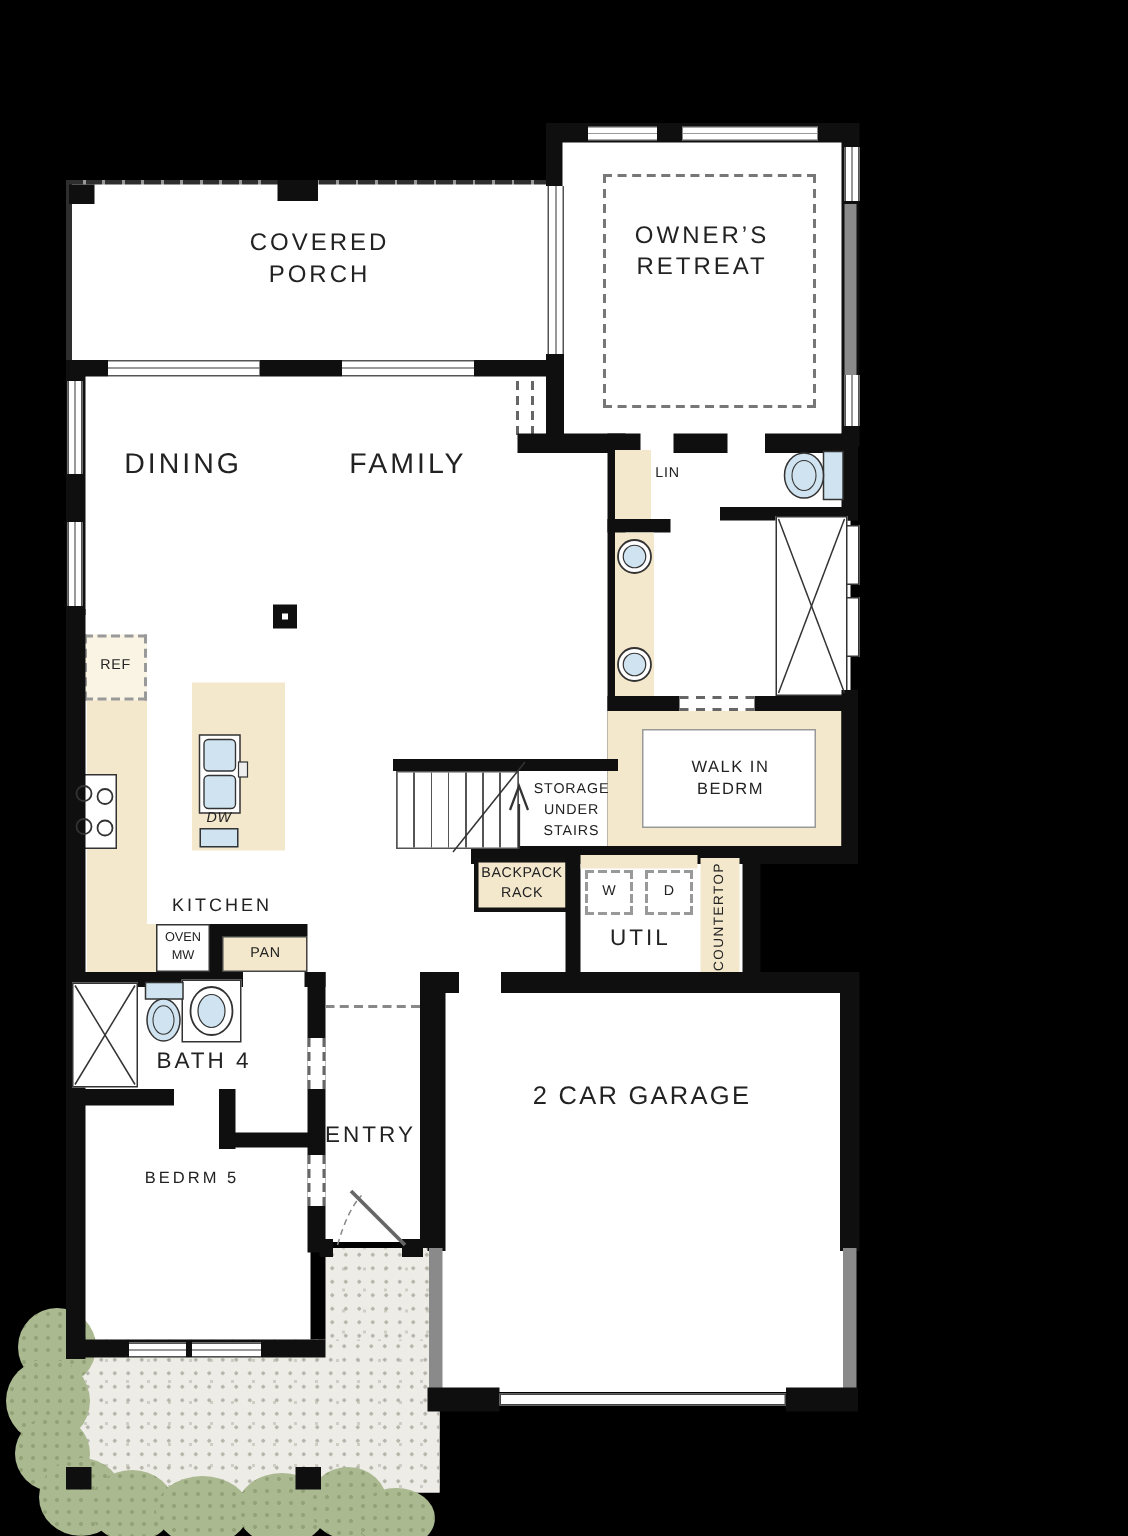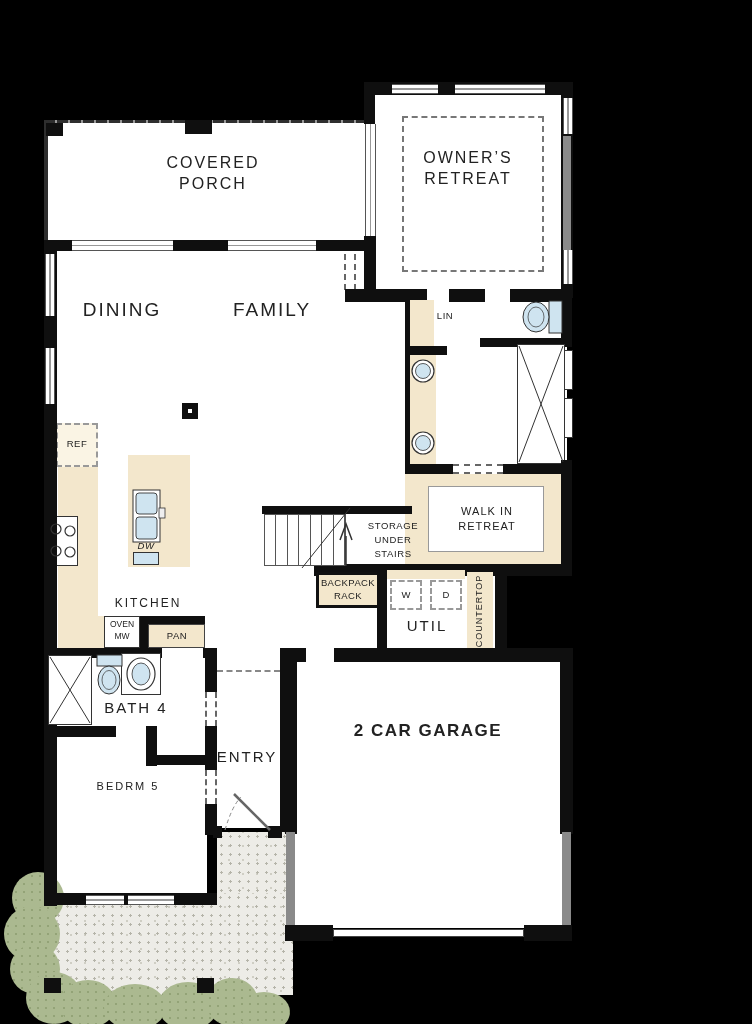--- a/index.html
+++ b/index.html
@@ -242,27 +242,27 @@
       <path d="M 225 830 Q 232 806 241 797" fill="none" stroke="#888" stroke-width="1" stroke-dasharray="4 3"></path>
       <line x1="270" y1="830" x2="234" y2="794" stroke="#666" stroke-width="2.5"></line>
     </g>
   </svg>
 
   <div class="lbl wrap" style="left:213px;top:173px;width:120px;font-size:16px;">COVERED PORCH</div>
   <div class="lbl wrap" style="left:468px;top:168px;width:115px;font-size:16px;">OWNER’S RETREAT</div>
   <div class="lbl" style="left:122px;top:310px;font-size:19px;">DINING</div>
   <div class="lbl" style="left:272px;top:310px;font-size:19px;">FAMILY</div>
   <div class="lbl" style="left:148px;top:584px;font-size:12px;margin-top:20px;">KITCHEN</div>
-  <div class="lbl wrap" style="left:487px;top:519px;width:80px;font-size:11px;letter-spacing:1px;">WALK IN RETREAT</div>
-  <div class="lbl wrap" style="left:381px;top:540px;width:68px;font-size:9.5px;letter-spacing:0.6px;line-height:1.45;padding-left:24px;">STORAGE UNDER STAIRS</div>
+  <div class="lbl wrap" style="left:487px;top:519px;width:80px;font-size:11px;letter-spacing:1px;">WALK IN BEDRM</div>
+  <div class="lbl wrap" style="left:381px;top:540px;width:68px;font-size:9.5px;letter-spacing:0.6px;line-height:1.45;">STORAGE UNDER STAIRS</div>
   <div class="lbl" style="left:427px;top:626px;font-size:15px;">UTIL</div>
   <div class="lbl" style="left:247px;top:757px;font-size:15px;">ENTRY</div>
   <div class="lbl" style="left:136px;top:708px;font-size:15px;">BATH 4</div>
   <div class="lbl" style="left:128px;top:786px;font-size:11px;">BEDRM 5</div>
-  <div class="lbl" style="left:428px;top:731px;font-size:17px;letter-spacing:1.5px;font-weight:bold;">2 CAR GARAGE</div>
+  <div class="lbl" style="left:428px;top:731px;font-size:17px;letter-spacing:1.5px;">2 CAR GARAGE</div>
 
   <div class="lbl" style="left:445px;top:316px;font-size:9.5px;letter-spacing:0.5px;">LIN</div>
   <div class="lbl" style="left:77px;top:444px;font-size:9.5px;letter-spacing:0.5px;">REF</div>
   <div class="lbl" style="left:146px;top:546px;font-size:9.5px;letter-spacing:0.5px;font-style:italic;">DW</div>
   <div class="lbl wrap" style="left:122px;top:631px;width:36px;font-size:8.5px;letter-spacing:0;line-height:1.4;">OVEN MW</div>
   <div class="lbl" style="left:177px;top:636px;font-size:9.5px;letter-spacing:0.5px;">PAN</div>
   <div class="lbl" style="left:406px;top:595px;font-size:9.5px;letter-spacing:0;">W</div>
   <div class="lbl" style="left:446px;top:595px;font-size:9.5px;letter-spacing:0;">D</div>
   <div class="lbl wrap" style="left:348px;top:589px;width:70px;font-size:9.5px;letter-spacing:0.4px;line-height:1.4;">BACKPACK RACK</div>
   <div class="lbl" style="left:480px;top:611px;font-size:9px;letter-spacing:1px;transform:translate(-50%,-50%) rotate(-90deg);">COUNTERTOP</div>

